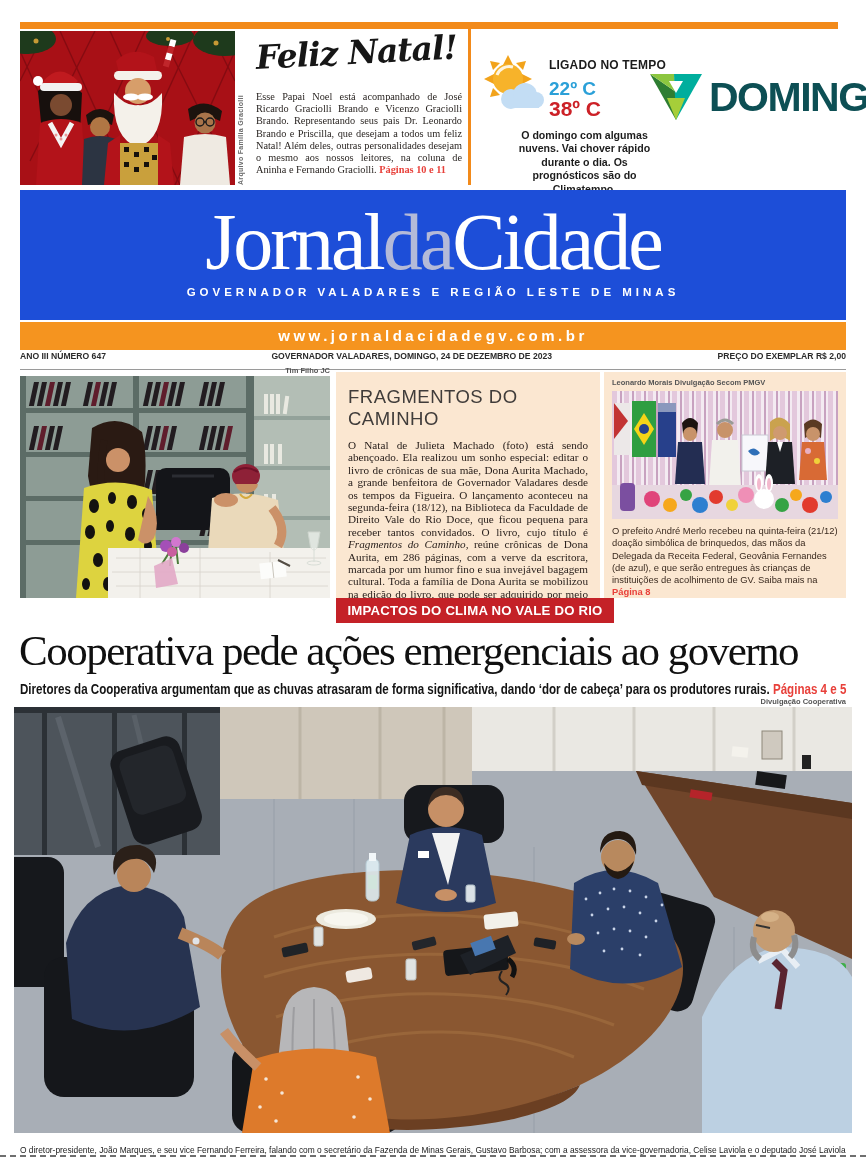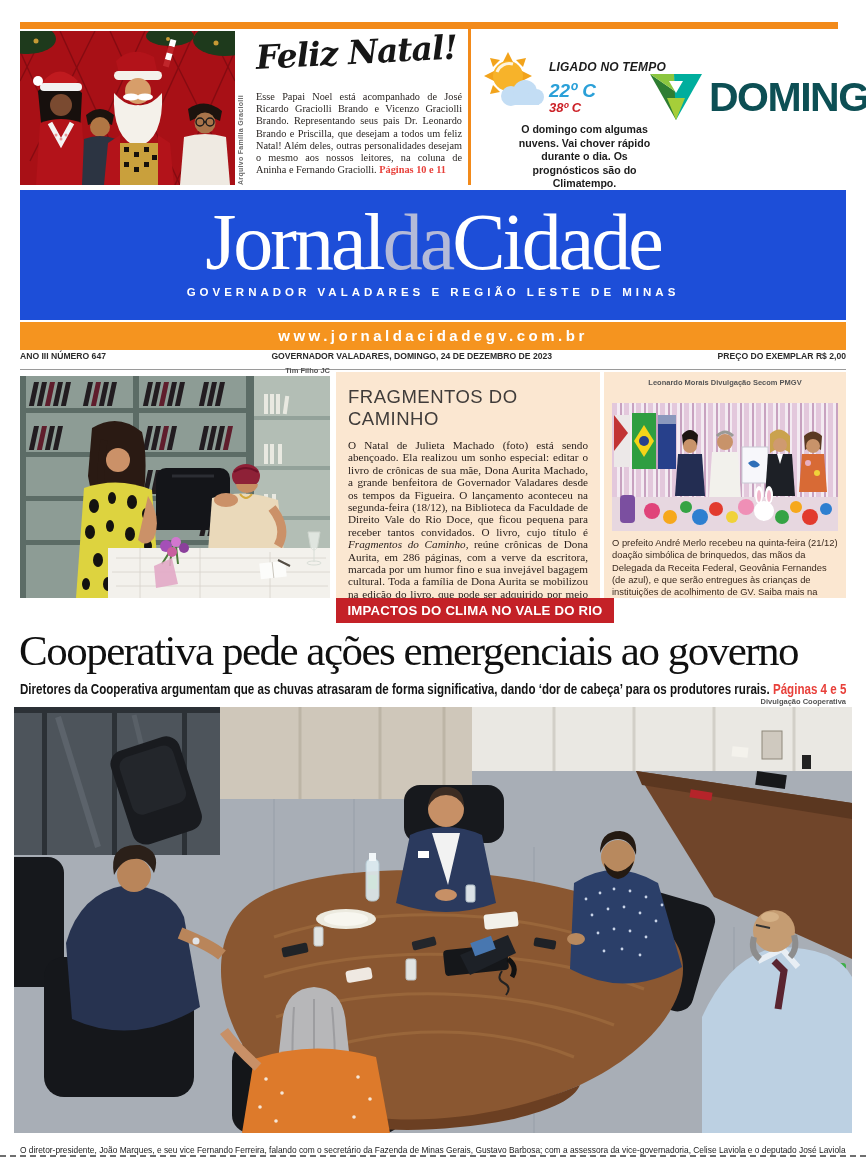--- a/index.html
+++ b/index.html
@@ -13,26 +13,26 @@
   .vert-credit{left:237px;top:31px;height:154px;width:11px;font-size:7px;font-weight:bold;color:#6b6b6b;
                writing-mode:vertical-rl;transform:rotate(180deg);text-align:left;letter-spacing:.3px;}
   .greeting{left:256px;top:38px;width:206px;}
   .greeting-title{font-family:"DejaVu Serif",serif;font-style:italic;font-weight:bold;font-size:33px;
                   color:#161616;transform:rotate(-3deg);transform-origin:left center;letter-spacing:-1px;}
   .greeting-body{margin:14px 0 0;font-family:"Liberation Serif",serif;font-size:10.3px;line-height:12.2px;
                  text-align:justify;color:#241f1c;}
   .red-link{color:#e8403a;font-weight:bold;}
   .vert-divider{left:468px;top:22px;width:3px;height:163px;background:#f28a1a;}
   .weather{left:481px;top:50px;width:172px;}
-  .weather-row{display:flex;align-items:flex-end;font-style:italic;}
+  .weather-row{display:flex;align-items:center;}
   .weather-icon{width:64px;height:64px;flex:0 0 auto;}
   .weather-col{margin-left:4px;padding-top:8px;}
   .weather-title{font-size:12px;font-weight:bold;letter-spacing:.2px;color:#1c1c1c;white-space:nowrap;}
   .temp-low{font-size:19px;font-weight:bold;color:#2ba0d8;margin-top:7px;line-height:1.02;}
-  .temp-high{font-size:13px;font-weight:bold;color:#cc2127;line-height:1.02;}
+  .temp-high{font-size:21px;font-weight:bold;color:#cc2127;line-height:1.02;}
   .forecast{margin-top:9px;font-size:10.6px;font-weight:bold;line-height:1.28;text-align:center;color:#1c1c1c;margin-left:35px;}
   .sicoob{left:648px;top:72px;width:210px;display:flex;align-items:center;}
   .sicoob svg{width:56px;height:50px;flex:0 0 auto;}
   .sicoob-text{font-size:41px;font-weight:bold;letter-spacing:-1.5px;color:#0d4f54;margin-left:5px;}
 
   
   .masthead{left:20px;top:190px;width:826px;height:130px;background:#1d4ed8;text-align:center;}
   .mast-title{padding-top:10px;font-family:"Liberation Serif",serif;font-size:80px;line-height:84px;
               color:#ffffff;letter-spacing:-3px;white-space:nowrap;}
   .mast-title .da{color:#b4bad8;}
@@ -44,21 +44,21 @@
 
   
   .tim-credit{left:20px;top:366px;width:310px;text-align:right;font-size:7.5px;font-weight:bold;color:#555;}
   .julieta-photo{left:20px;top:376px;width:310px;height:222px;}
   .frag-panel{left:336px;top:372px;width:264px;height:226px;background:#fbe7d1;padding:14px 12px 0;overflow:hidden;}
   .frag-title{font-size:18.5px;font-weight:normal;letter-spacing:.5px;color:#403c3a;margin:0 0 9px;}
   .frag-body{margin:0;font-family:"Liberation Serif",serif;font-size:11.2px;line-height:12.4px;
              text-align:justify;color:#2a211d;}
   .frag-body .ital{font-style:italic;}
   .right-panel{left:604px;top:372px;width:242px;height:226px;background:#fbe7d1;padding:4px 8px 6px;overflow:hidden;}
-  .don-credit{font-size:7.5px;font-weight:bold;color:#555;text-align:center;margin:2px 0 16px;}
+  .don-credit{font-size:7.5px;font-weight:bold;color:#555;text-align:left;margin:2px 0 4px;}
   .prefeito-photo{width:226px;height:128px;display:block;}
   .don-caption{margin:6px 0 0;font-size:9.4px;line-height:12.3px;color:#3a2a1f;}
 
   
   .kicker{left:336px;top:598px;width:278px;height:25px;background:#c42127;text-align:center;}
   .kicker span{line-height:25px;font-size:13.2px;font-weight:bold;color:#ffffff;letter-spacing:.2px;}
   .headline-wrap{left:19px;top:626px;width:828px;height:50px;}
   .headline{margin:0;font-family:"Liberation Serif",serif;font-weight:normal;font-size:43px;letter-spacing:-1.5px;
             color:#101010;white-space:nowrap;display:inline-block;}
   .subhead-wrap{left:20px;top:680px;width:726px;height:18px;}

